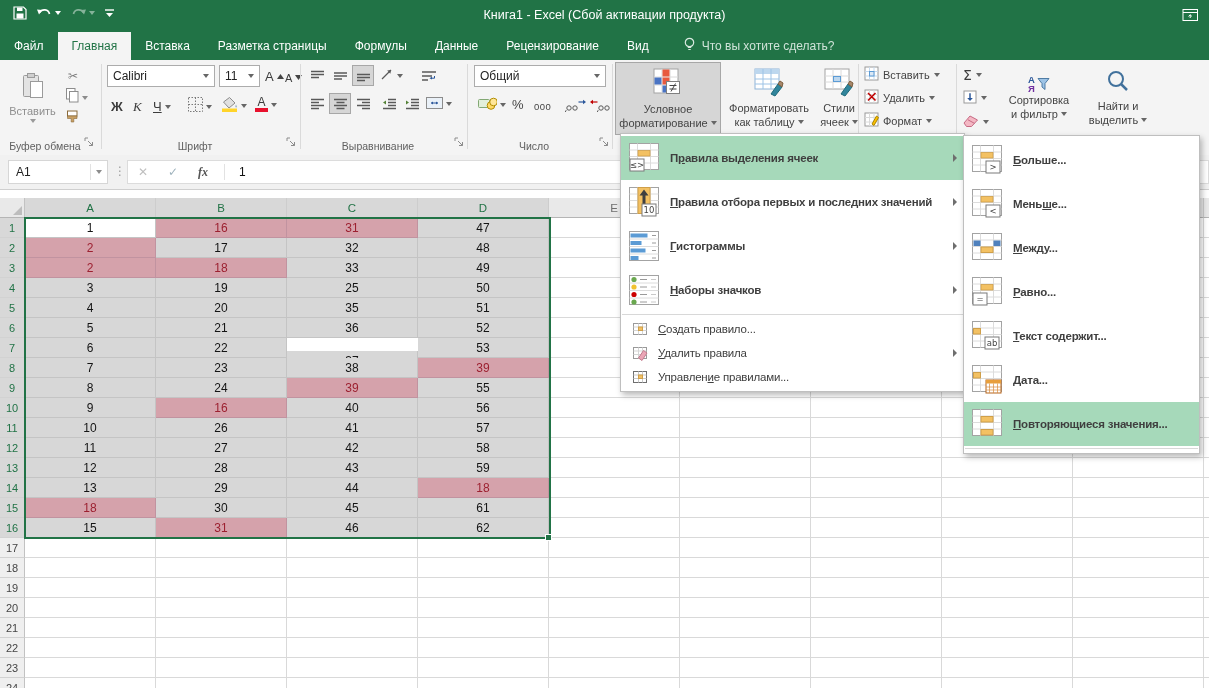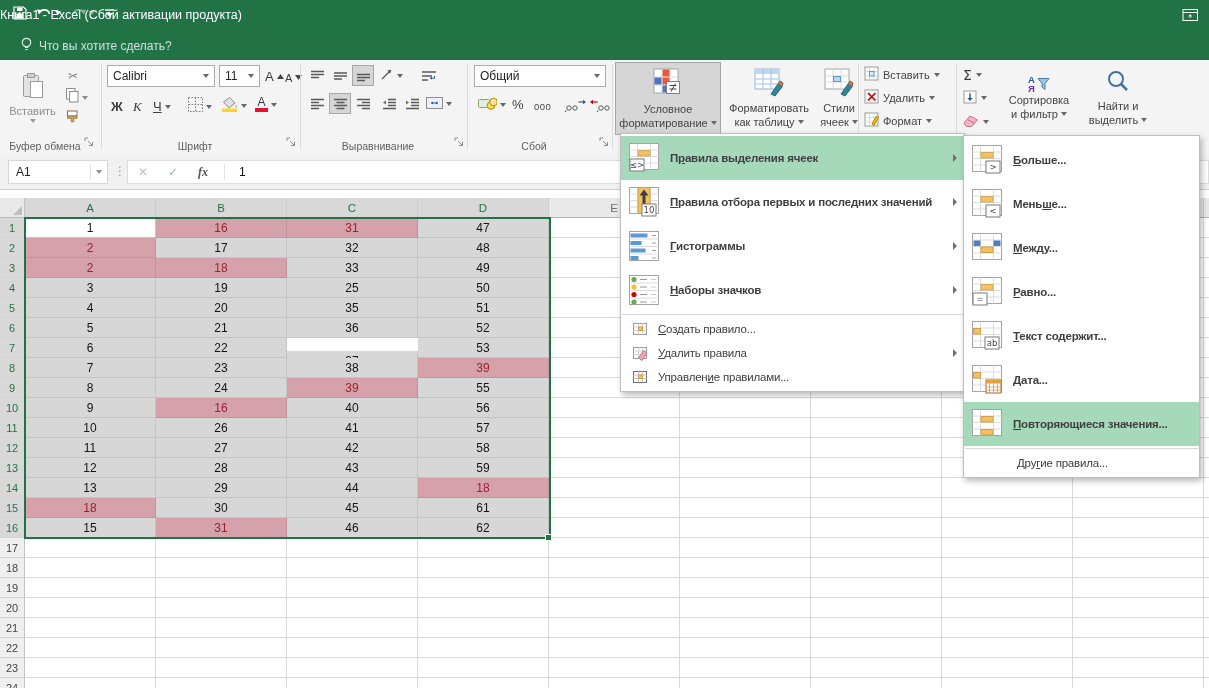--- a/index.html
+++ b/index.html
@@ -2,21 +2,21 @@
 <html><head>
 <meta charset="utf-8">
 <style>
   html,body{margin:0;padding:0;width:1209px;height:688px;overflow:hidden;background:#fff;
     font-family:"Liberation Sans","DejaVu Sans",sans-serif;position:relative}
   u{text-decoration:underline}
   
   .titlebar{position:absolute;top:0;left:0;width:1209px;height:32px;background:#217346;color:#fff}
   .qat{position:absolute;left:12px;top:5px;display:flex;align-items:center;gap:9px}
   .qbtn{display:flex;align-items:center;gap:2px}
-  .ttl{position:absolute;left:0;top:8px;width:100%;text-align:left;font-size:12.5px;color:#fff}
+  .ttl{position:absolute;left:0;top:8px;width:100%;text-align:center;font-size:12.5px;color:#fff}
   .winbtn{position:absolute;right:10px;top:8px}
   
   .tabrow{position:absolute;top:32px;left:0;width:1209px;height:28px;background:#217346;display:flex;align-items:stretch}
   .tab{padding:0 14px;font-size:12px;color:#fff;display:flex;align-items:center}
   .tab.active{background:#f4f4f4;color:#217346}
   .tellme{display:flex;align-items:center;gap:6px;margin-left:20px;font-size:12px;color:#cfe3d8}
   
   .ribbon{position:absolute;top:60px;left:0;width:1209px;height:95px;background:#f4f4f4;border-bottom:1px solid #d4d4d4}
   .bigbtn{position:absolute;top:2px;height:71px;display:flex;flex-direction:column;align-items:center;justify-content:center;gap:1px;text-align:center}
   .press{background:#d6d6d6;border:1px solid #a7a7a7}
@@ -118,20 +118,30 @@
   </div>
   <div class="ttl">Книга1 - Excel (Сбой активации продукта)</div>
   <span class="winbtn"><svg width="17" height="14">
         <rect x="1" y="1.5" width="14.5" height="11" fill="none" stroke="#fff"></rect>
         <path d="M1 4.5h14.5" stroke="#fff"></path>
         <path d="M8.2 10v-3.2M8.2 6.8L6.5 8.4M8.2 6.8l1.7 1.6" fill="none" stroke="#fff"></path>
       </svg></span>
 </div>
 
 <div class="tabrow">
+  <span id="tabs-list" style="display:flex">
+      <span class="tab">Файл</span>
+      <span class="tab active">Главная</span>
+      <span class="tab">Вставка</span>
+      <span class="tab">Разметка страницы</span>
+      <span class="tab">Формулы</span>
+      <span class="tab">Данные</span>
+      <span class="tab">Рецензирование</span>
+      <span class="tab">Вид</span>
+    </span>
   <span class="tellme">
     <span><svg width="13" height="15">
           <circle cx="6.5" cy="5.5" r="4.2" fill="none" stroke="#d8e9e0" stroke-width="1.2"></circle>
           <path d="M4.8 10.5h3.4M5.3 12.5h2.4" stroke="#d8e9e0" stroke-width="1.1"></path>
         </svg></span>
     <span>Что вы хотите сделать?</span>
   </span>
 </div>
 
 <div class="ribbon">
@@ -328,21 +338,21 @@
     </div>
   <div class="sbtn" style="left:588px;top:34px">
       <svg width="21" height="14">
         <circle cx="11" cy="10" r="2.2" fill="none" stroke="#595959"></circle>
         <circle cx="17" cy="10" r="2.2" fill="none" stroke="#595959"></circle>
         <path d="M8.2 12.2l-.9 1.8" stroke="#595959"></path>
         <path d="M2.5 4h5" stroke="#c00000" stroke-width="1.2"></path>
         <polygon points="3,1.8 0,4 3,6.2" fill="#c00000"></polygon>
       </svg>
     </div>
-  <div class="gl" style="left:467px;width:134px">Сбой</div>
+  <div class="gl" style="left:467px;width:134px">Число</div>
   <span class="dlg" style="left:599px"><svg width="10" height="10">
         <path d="M1 4V1h3" fill="none" stroke="#8c8c8c"></path>
         <path d="M4 4l4.5 4.5M8.5 8.5V5M8.5 8.5H5" fill="none" stroke="#8c8c8c"></path>
       </svg></span>
   <div class="vsep" style="left:612px"></div>
 
   <div class="bigbtn press" style="left:615px;width:104px">
     <span><svg width="30" height="30">
           <rect x="1" y="1" width="24" height="24" fill="#fff" stroke="#a3a3a3"></rect>
           <path d="M1 9h24M1 17h24M9 1v24M17 1v24" stroke="#dadada"></path>
@@ -983,16 +993,13 @@
         <svg width="32" height="32" viewBox="0 0 32 32">
           <rect x="1.5" y="1.5" width="29" height="26" fill="#fff" stroke="#a3a3a3"></rect>
           <path d="M1.5 8h29M1.5 14.5h29M1.5 21h29M9.5 1.5v26M22.5 1.5v26" stroke="#dcdcdc" fill="none"></path>
           <rect x="10" y="8.5" width="12" height="5.5" fill="#f3c163" stroke="#cf9f4a"></rect>
           <rect x="10" y="21.5" width="12" height="5.5" fill="#f3c163" stroke="#cf9f4a"></rect>
         </svg>
       </span>
       <span class="mlb"><u>П</u>овторяющиеся значения...</span>
     </div>
     <div class="msep"></div>
-    <div class="mi sm ind">
-      <span class="mlb">Дру<u>г</u>ие правила...</span>
-    </div>
   </div>
 
 </body></html>

